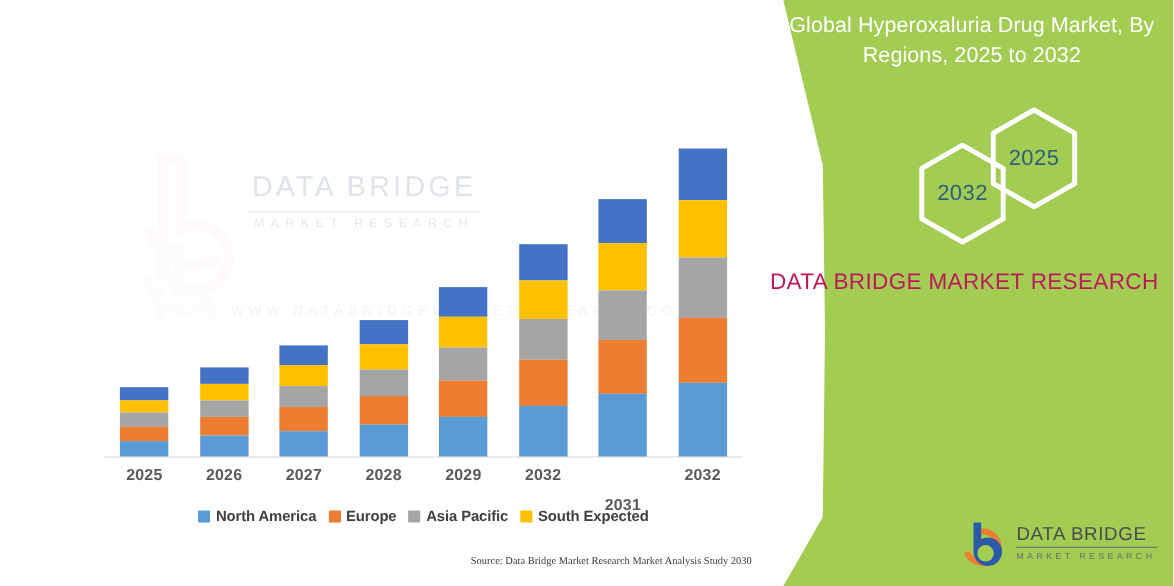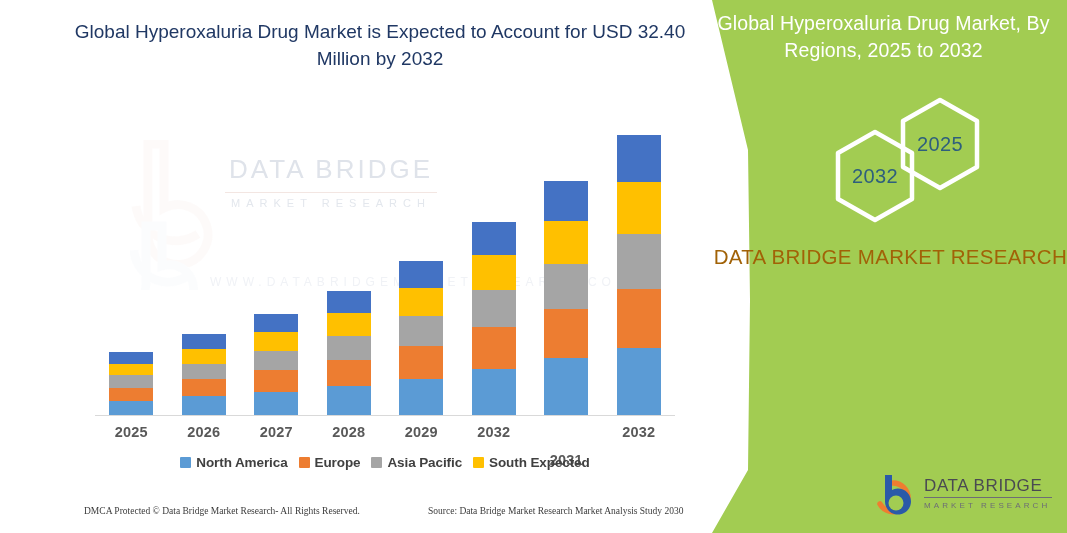--- a/index.html
+++ b/index.html
@@ -27,22 +27,22 @@
     position:absolute;width:86px;height:96px;
     display:flex;align-items:center;justify-content:center;
     color:#2e5f7d;font-size:20px;letter-spacing:.4px;
   }
   .hex svg{position:absolute;inset:0;width:100%;height:100%;}
   .hex span{position:relative;z-index:2;}
   #hex-2032{left:832px;top:128px;}
   #hex-2025{left:897px;top:96px;}
 
   #green-brand{
-    position:absolute;top:243px;left:700px;width:367px;text-align:right;
-    color:#a16207;font-size:20.5px;line-height:28px;letter-spacing:.3px;
+    position:absolute;top:243px;left:700px;width:367px;text-align:left;
+    color:#be185d;font-size:20.5px;line-height:28px;letter-spacing:.3px;
   }
 
   
   #logo{position:absolute;left:872px;top:472px;width:180px;height:48px;}
   #logo-mark{position:absolute;left:0;top:0;width:46px;height:46px;}
   #logo-text{position:absolute;left:52px;top:4px;width:128px;}
   #logo-name{font-size:17px;color:#4a4a52;letter-spacing:.6px;line-height:19px;}
   #logo-rule{height:1px;background:#6d6d75;margin:2px 0 2px;}
   #logo-sub{font-size:8px;color:#6d6d75;letter-spacing:3.1px;line-height:11px;}
 
@@ -67,37 +67,36 @@
   #plot{position:absolute;left:95px;top:120px;width:580px;height:296px;}
   #axis-line{position:absolute;left:0;bottom:0;width:580px;height:1px;background:#d9d9d9;}
   .bar{position:absolute;bottom:1px;width:44px;display:flex;flex-direction:column-reverse;}
   .seg{width:100%;}
   #x-labels{position:absolute;left:95px;top:424px;width:580px;height:22px;}
   .xlab{position:absolute;width:72px;text-align:center;color:#595959;
     font-size:14.5px;font-weight:bold;letter-spacing:.2px;}
 
   
   #legend{position:absolute;left:95px;top:455px;width:580px;height:22px;
-    display:flex;align-items:flex-start;justify-content:center;gap:11px;}
+    display:flex;align-items:flex-end;justify-content:center;gap:11px;}
   .leg-item{display:flex;align-items:center;gap:5px;}
   .leg-swatch{width:11px;height:11px;border-radius:1px;}
   .leg-label{font-size:13.5px;font-weight:bold;color:#404040;letter-spacing:-.1px;}
 
   
   #footer{position:absolute;left:0;top:506px;width:690px;height:18px;
     font-family:"Liberation Serif",serif;font-size:9.5px;color:#3b3b3b;}
   #footer-left{position:absolute;left:84px;top:0;white-space:nowrap;}
   #footer-right{position:absolute;left:428px;top:0;white-space:nowrap;}
 </style>
 </head>
 <body>
 
 <div id="page">
 
-  <div id="chart-title">Global Hyperoxaluria Drug Market is Expected to Account for USD 32.40 Million by 2032</div>
 
   <div id="watermark">
     <svg id="wm-mark" viewBox="0 0 92 150">
       <path d="M18 4 h16 v64 a30 30 0 1 1 -16 26 z" fill="none" stroke="#f2ded8" stroke-width="9"></path>
       <path d="M6 66 a40 40 0 0 0 62 28" fill="none" stroke="#f2ded8" stroke-width="9"></path>
       <path d="M16 86 h16 v40 a24 24 0 1 1 -16 18 z" fill="none" stroke="#e8eef5" stroke-width="9"></path>
       <path d="M4 110 a34 34 0 0 0 56 24" fill="none" stroke="#e8eef5" stroke-width="9"></path>
     </svg>
     <div id="wm-name">DATA BRIDGE</div>
     <div id="wm-rule"></div>
@@ -188,21 +187,20 @@
         <span class="leg-swatch" style="background: rgb(165, 165, 165);"></span>
         <span class="leg-label">Asia Pacific</span>
       </div>
       <div class="leg-item">
         <span class="leg-swatch" style="background: rgb(255, 192, 0);"></span>
         <span class="leg-label">South Expected</span>
       </div>
     </div>
 
   <div id="footer">
-    <div id="footer-left">DMCA Protected © Data Bridge Market Research- All Rights Reserved.</div>
     <div id="footer-right">Source: Data Bridge Market Research  Market Analysis Study 2030</div>
   </div>
 
   <div id="green-panel"></div>
 
   <div id="green-title">Global Hyperoxaluria Drug Market, By Regions, 2025 to 2032</div>
 
   <div class="hex" id="hex-2032">
     <svg viewBox="0 0 86 96">
       <polygon points="43,4 80,25 80,71 43,92 6,71 6,25" fill="none" stroke="#ffffff" stroke-width="4.5" stroke-linejoin="round"></polygon>

